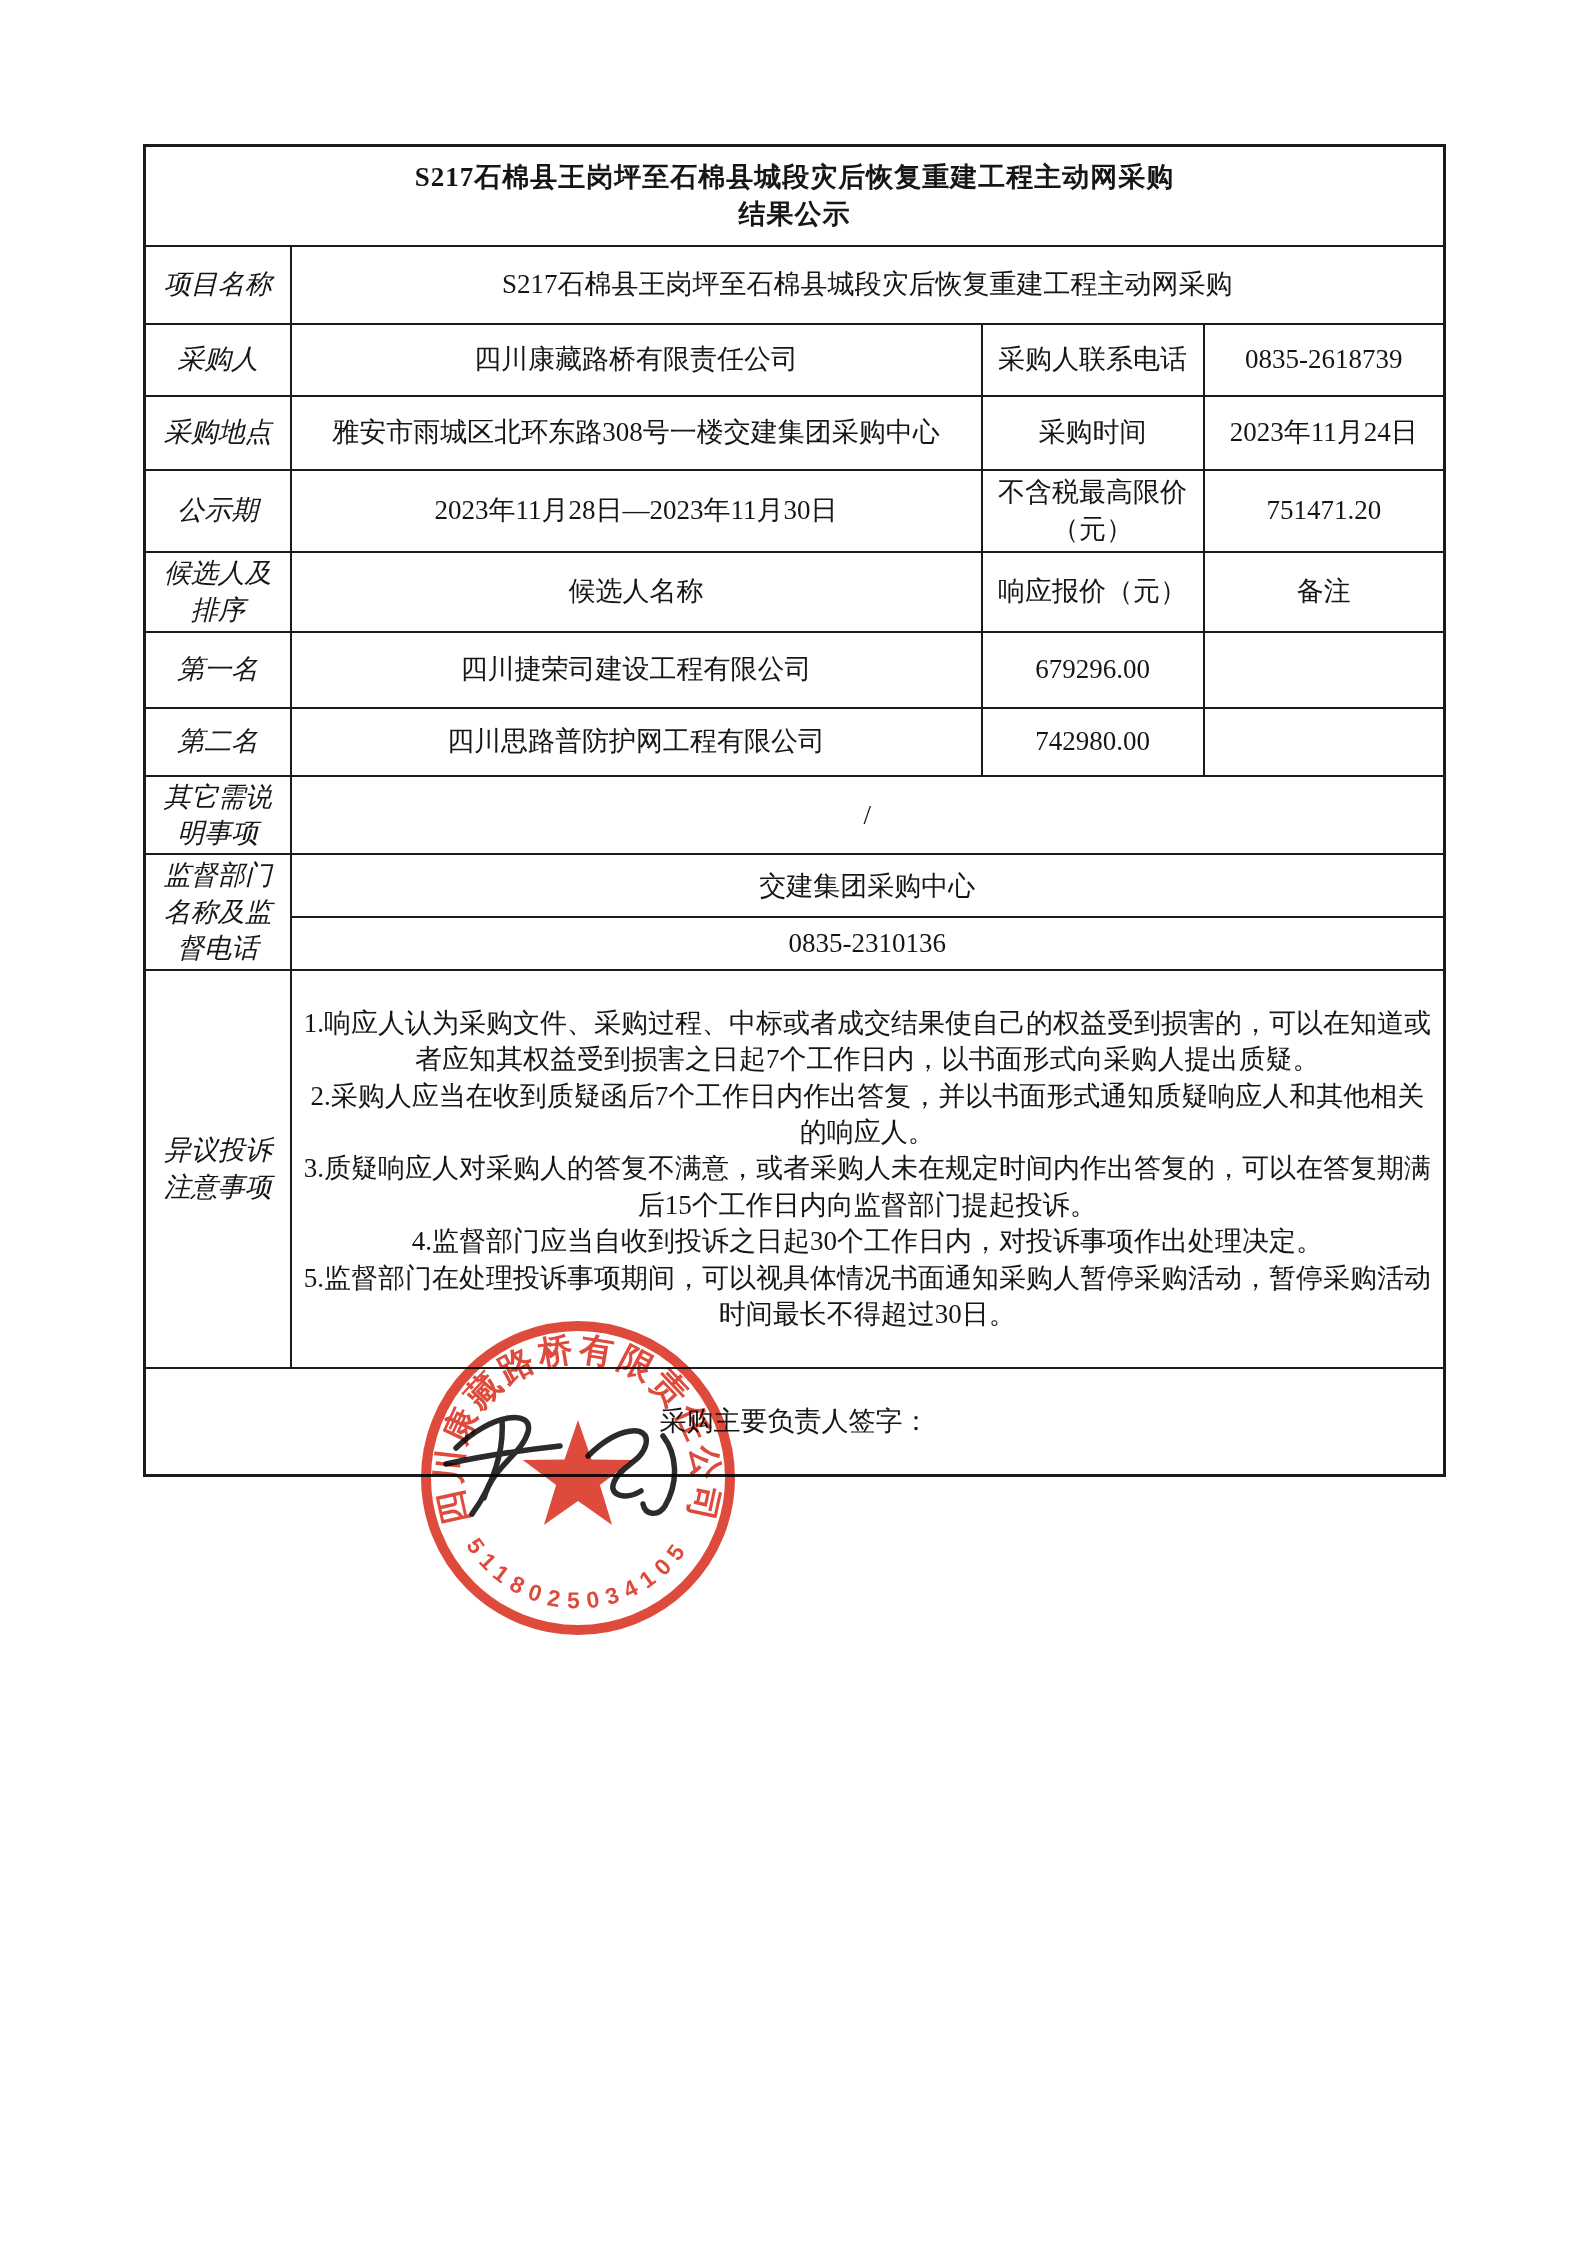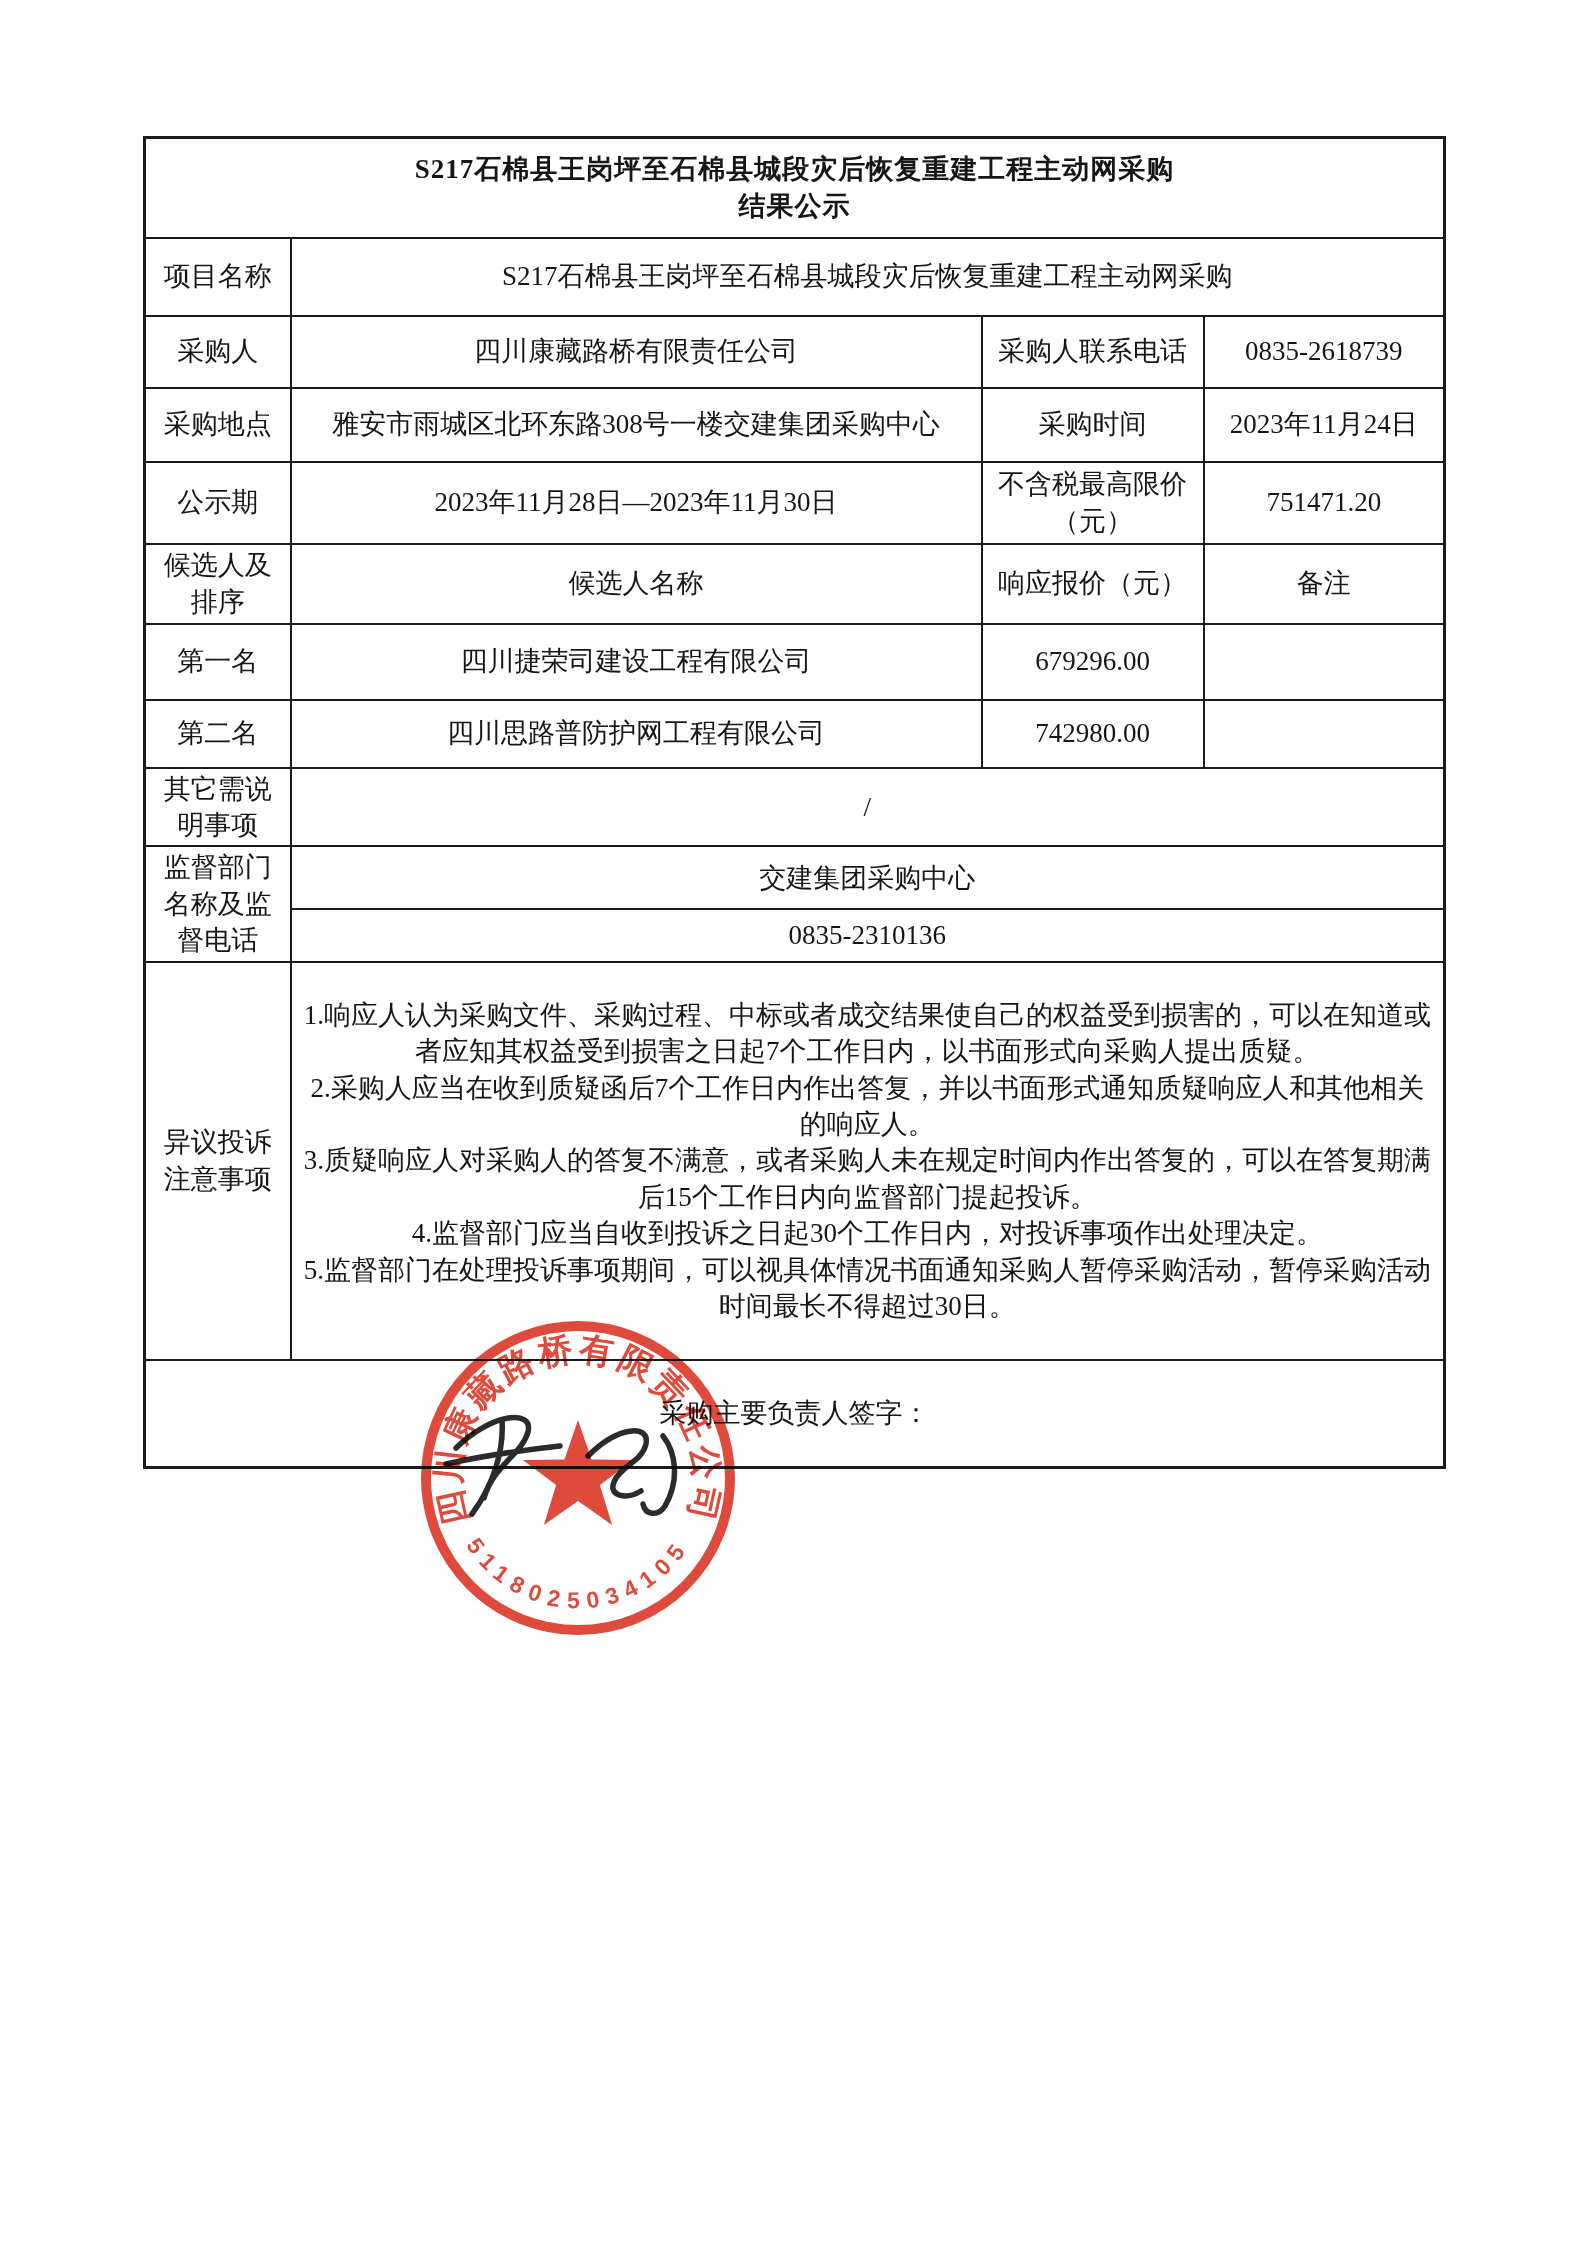--- a/index.html
+++ b/index.html
@@ -7,21 +7,21 @@
     width:1587px; height:2244px;
     background:#ffffff;
     font-family:"Liberation Serif","DejaVu Serif",serif;
     color:#161616;
     position:relative;
     overflow:hidden;
   }
   .page { position:absolute; inset:0; background:#fff; }
 
   table.doc {
-    position:absolute; left:143px; top:136px;
+    position:absolute; left:143px; top:144px;
     width:1300px;
     border-collapse:collapse;
     table-layout:fixed;
     border:3px solid #1b1b1b;
   }
   table.doc td {
     border:2px solid #1b1b1b;
     text-align:center;
     vertical-align:middle;
     font-size:27px;
@@ -29,21 +29,21 @@
     padding:2px 6px;
     overflow:hidden;
   }
   td.title-cell {
     font-weight:bold;
     font-size:37px;
     line-height:1.42;
     letter-spacing:1px;
     padding:6px 10px;
   }
-  td.label-cell { padding:2px 4px; }
+  td.label-cell { padding:2px 4px;font-style:italic; }
   td.objection-label { font-size:27px;margin-left:27px; }
   td.objection-content {
     text-align:justify;
     vertical-align:top;
     font-size:27px;
     line-height:38px;
     padding:22px 16px 6px 16px;
     margin-top:31px;
   }
   td.sig-cell {

